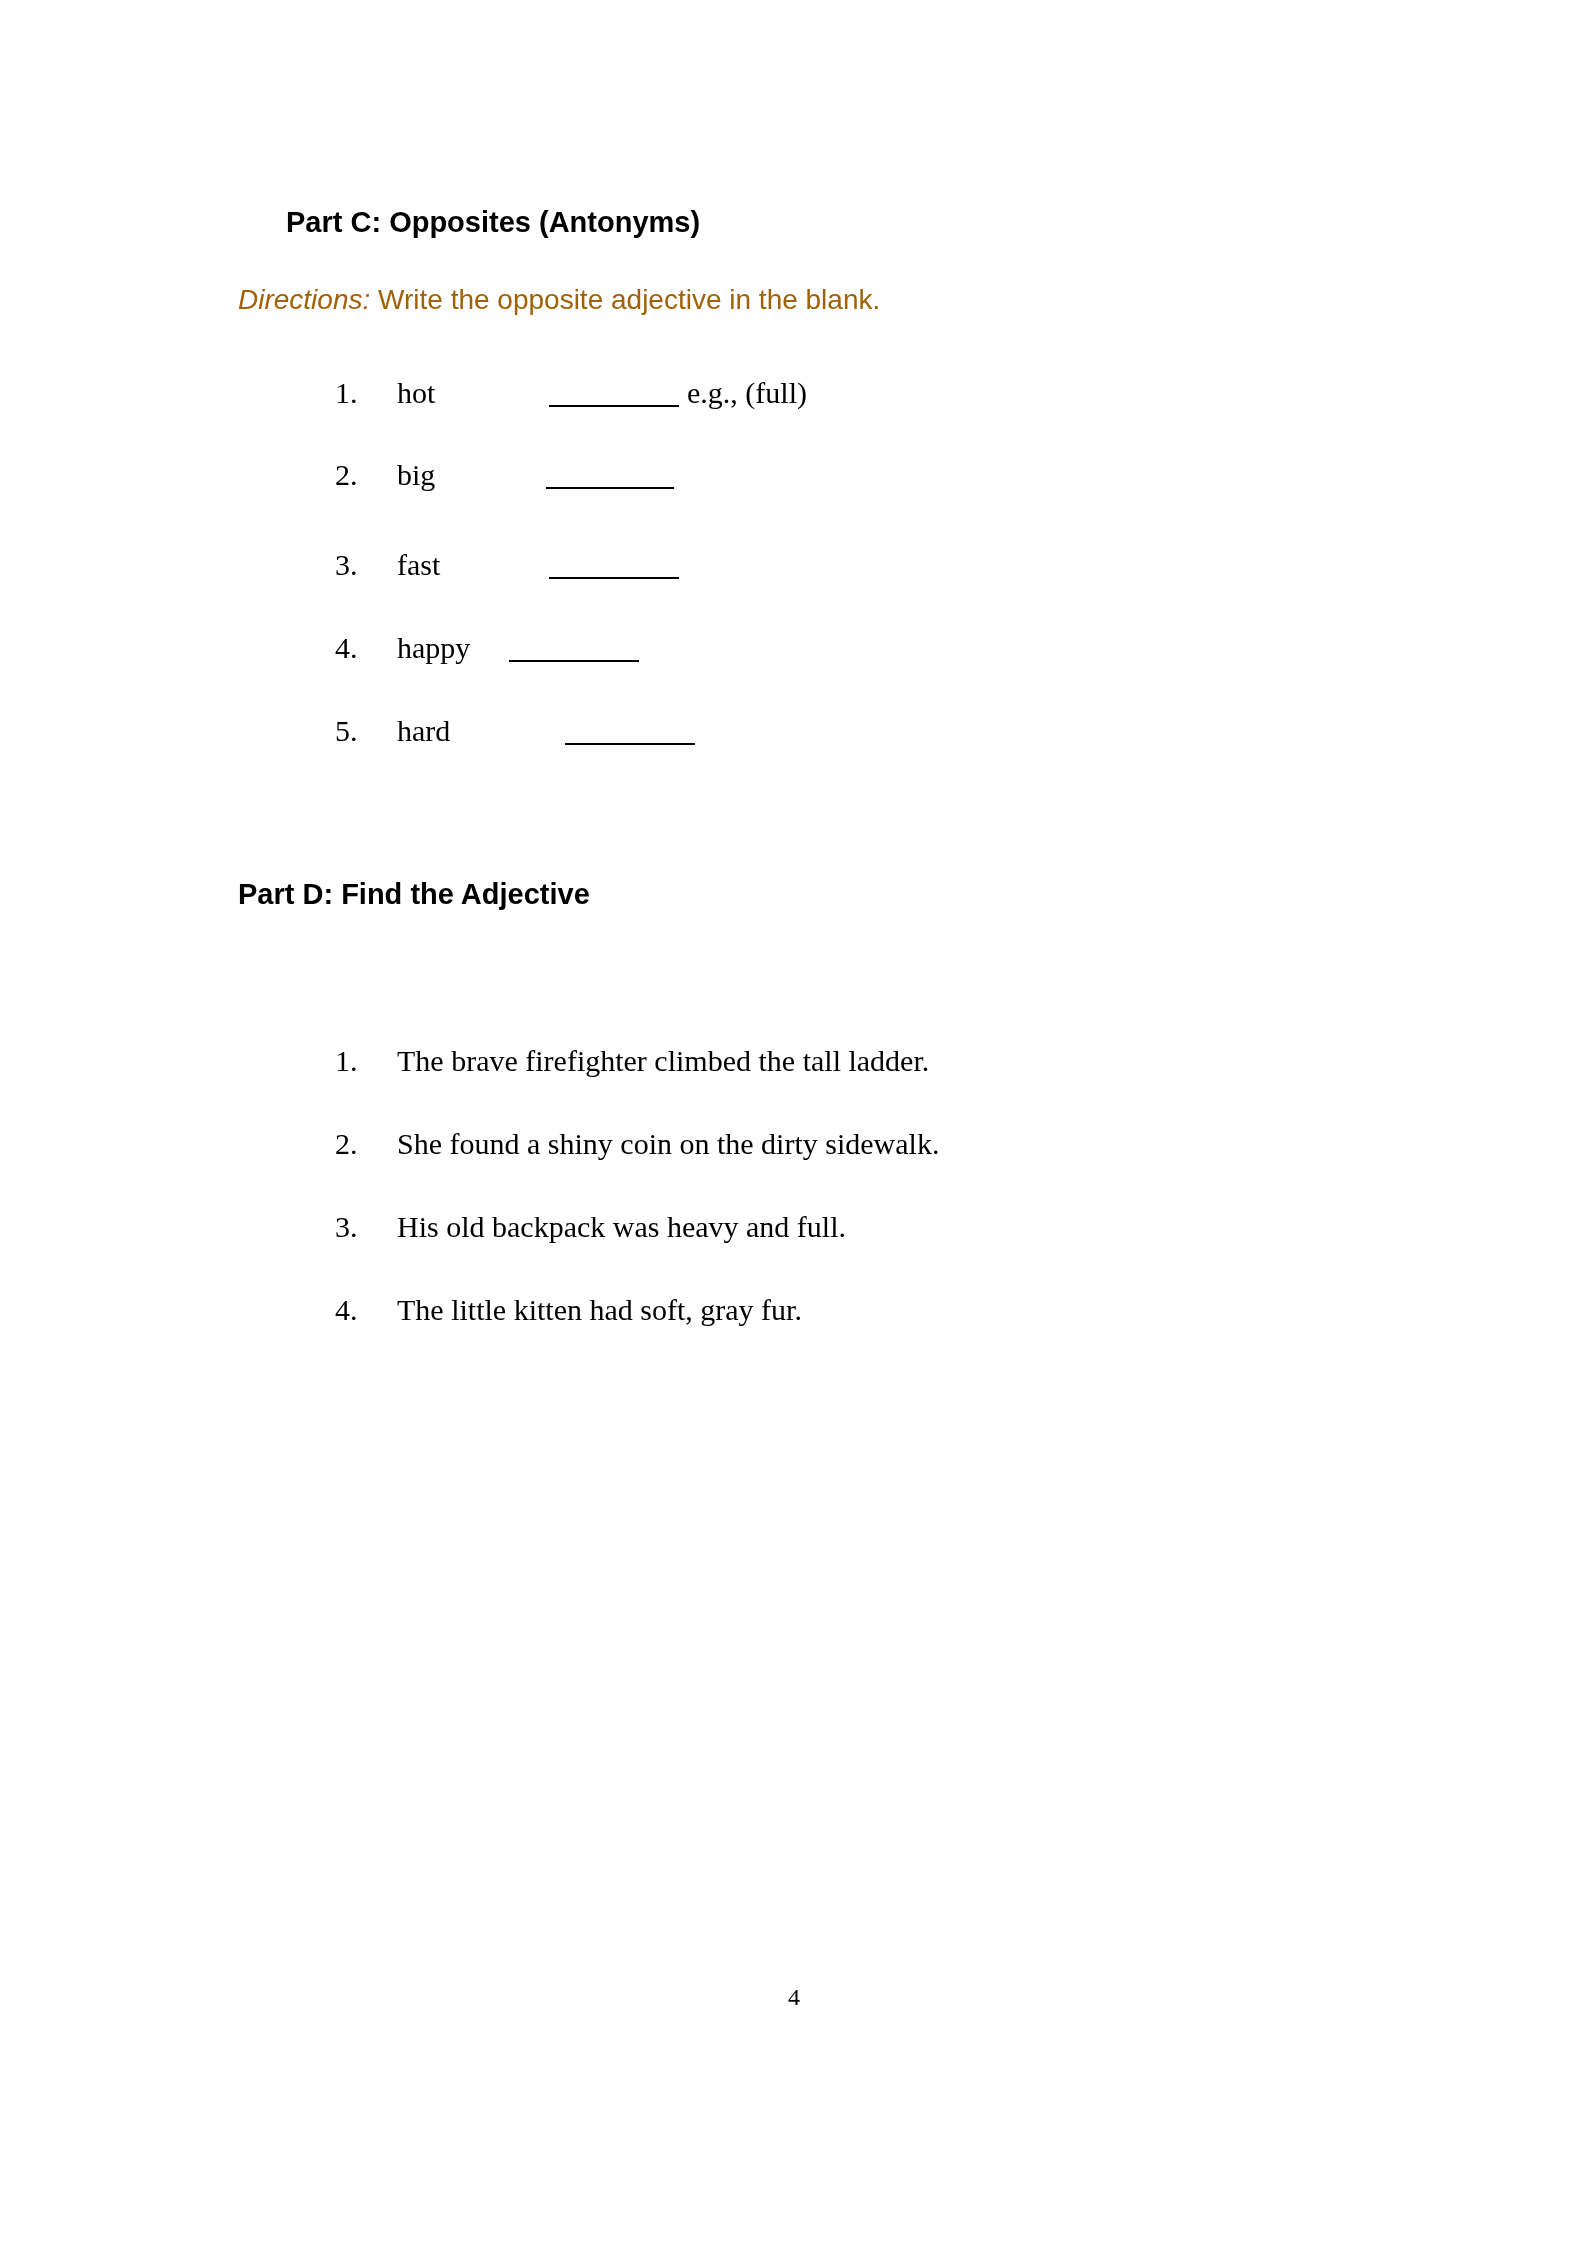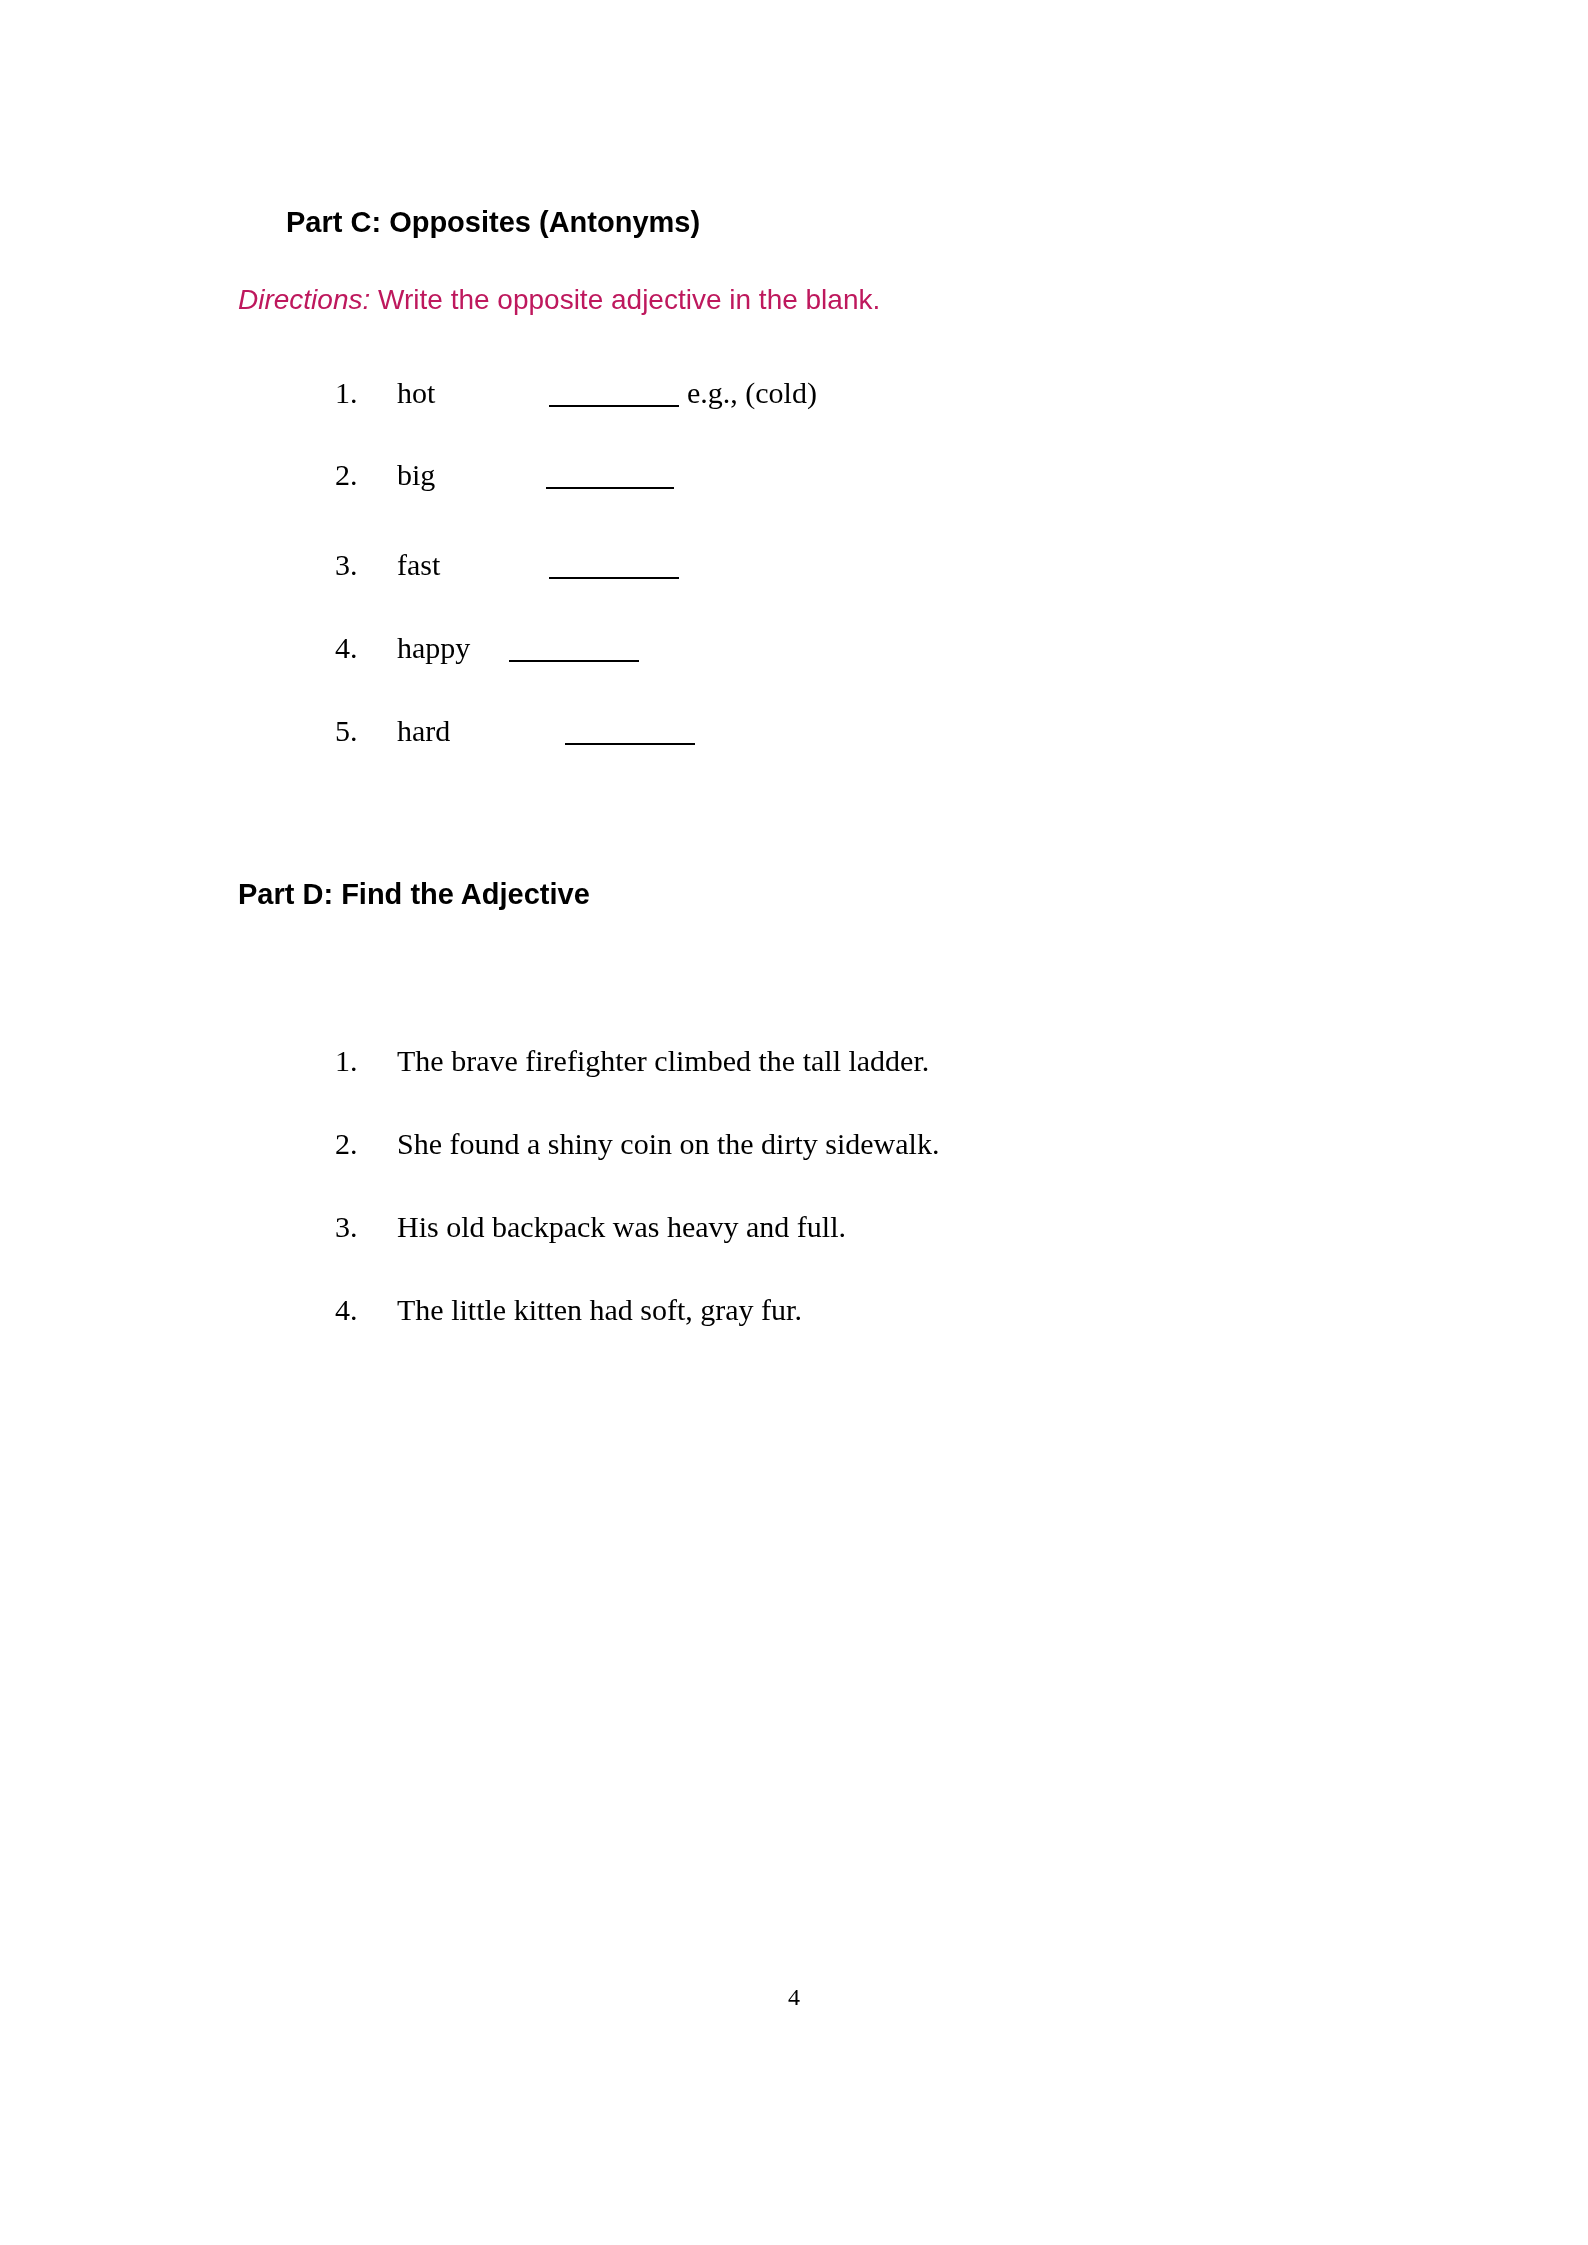--- a/index.html
+++ b/index.html
@@ -29,21 +29,21 @@
     white-space: nowrap;
   }
 
   
   .directions {
     position: absolute;
     left: 238px;
     font-family: "Liberation Sans", sans-serif;
     font-size: 28px;
     line-height: 34px;
-    color: #be185d;
+    color: #a16207;
     white-space: nowrap;
   }
   .directions .lead {
     font-style: italic;
   }
 
   
   .list {
     position: absolute;
     left: 0;
@@ -107,21 +107,21 @@
   <div class="directions" style="top:283px;">
     <span class="lead">Directions:</span><span> Write the opposite adjective in the blank.</span>
   </div>
 
   <div class="list">
 
     <div class="list-item" style="top:375px; left:335px;">
       <span class="item-num">1.</span>
       <span class="item-word" style="width:152px;">hot</span>
       <span class="blank-line" style="width:130px;"></span>
-      <span class="item-note">e.g., (cold)</span>
+      <span class="item-note">e.g., (full)</span>
     </div>
 
     <div class="list-item" style="top:457px; left:335px;">
       <span class="item-num">2.</span>
       <span class="item-word" style="width:149px;">big</span>
       <span class="blank-line" style="width:128px;"></span>
       <span class="item-note"></span>
     </div>
 
     <div class="list-item" style="top:547px; left:335px;">

